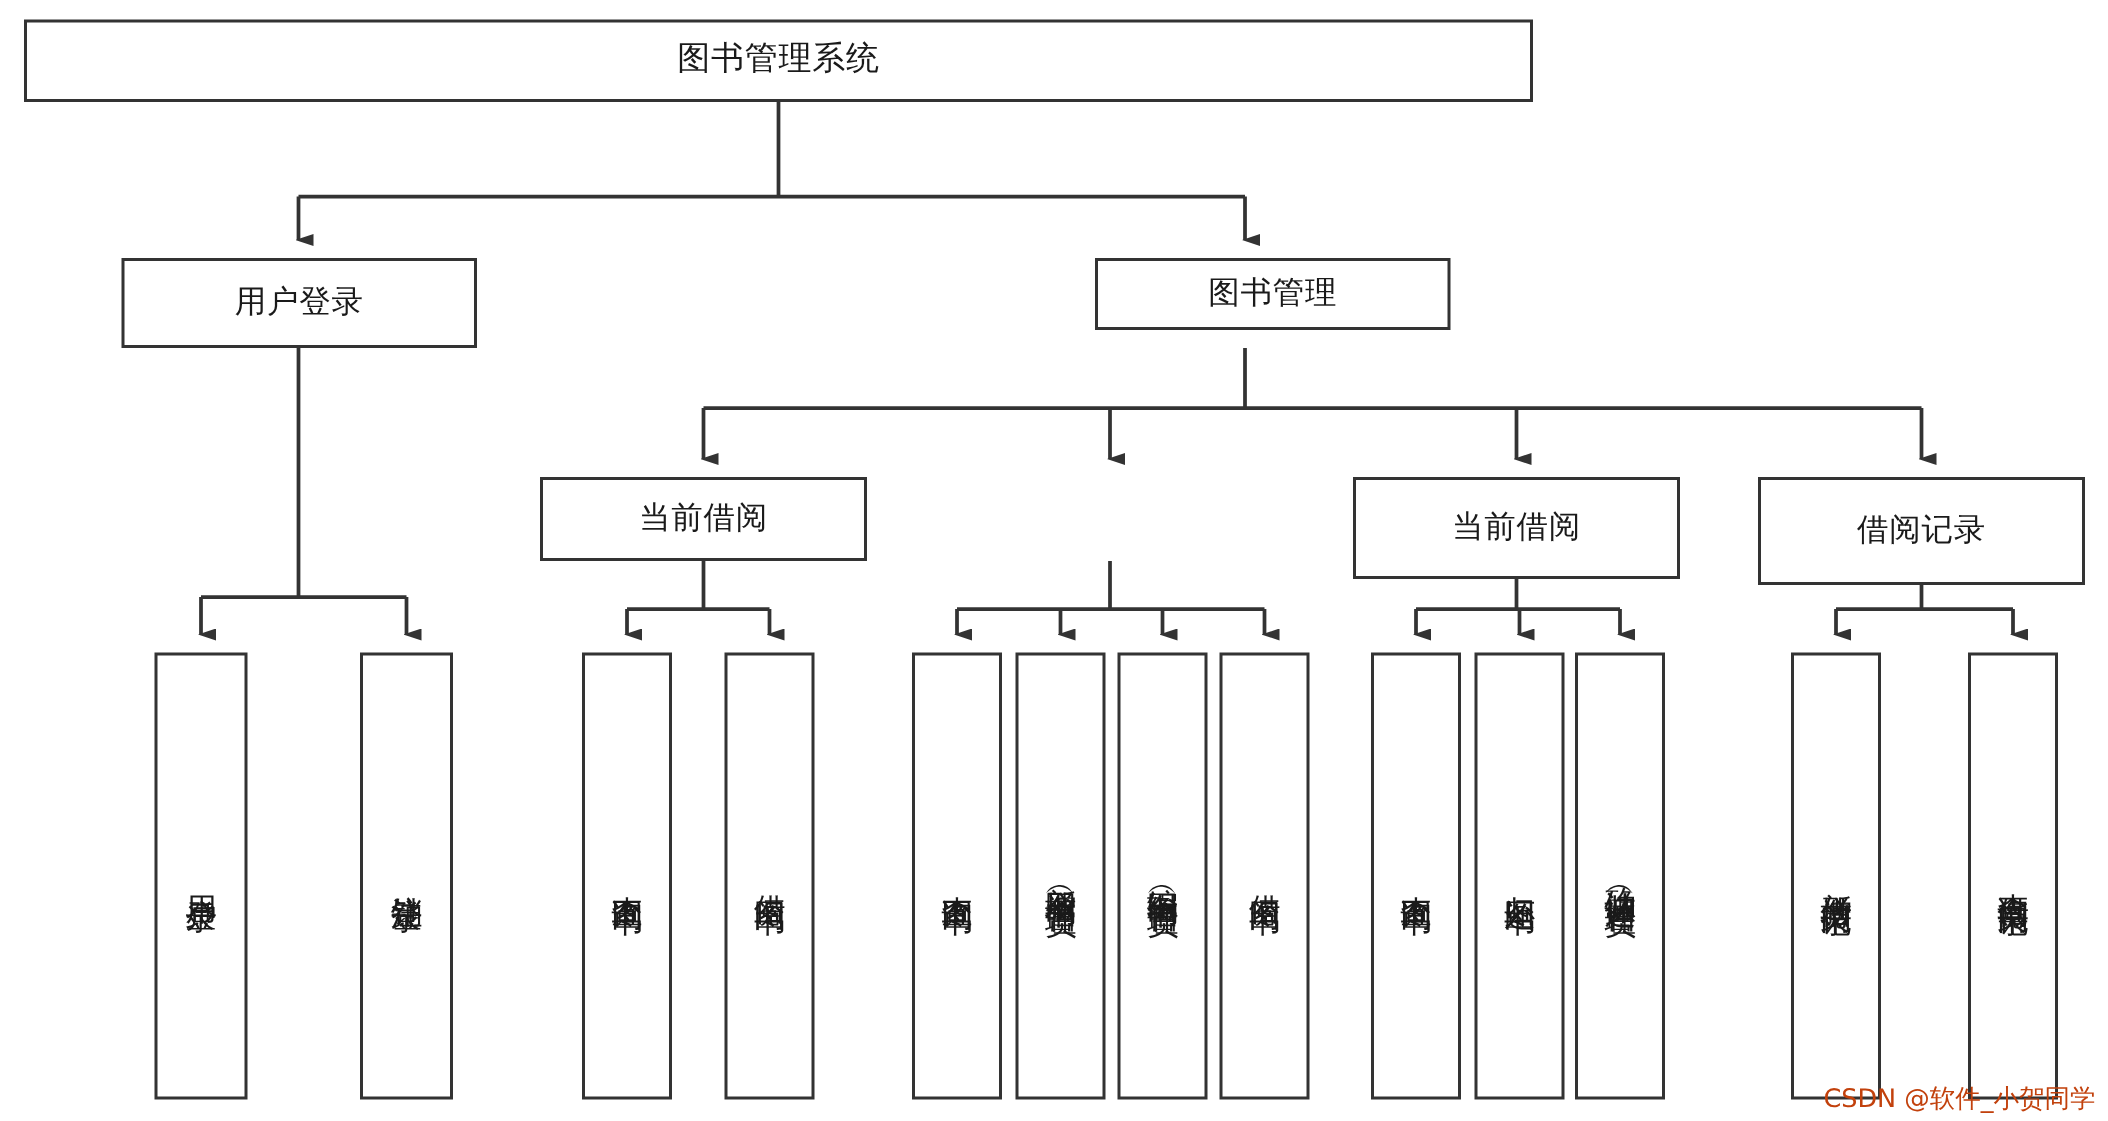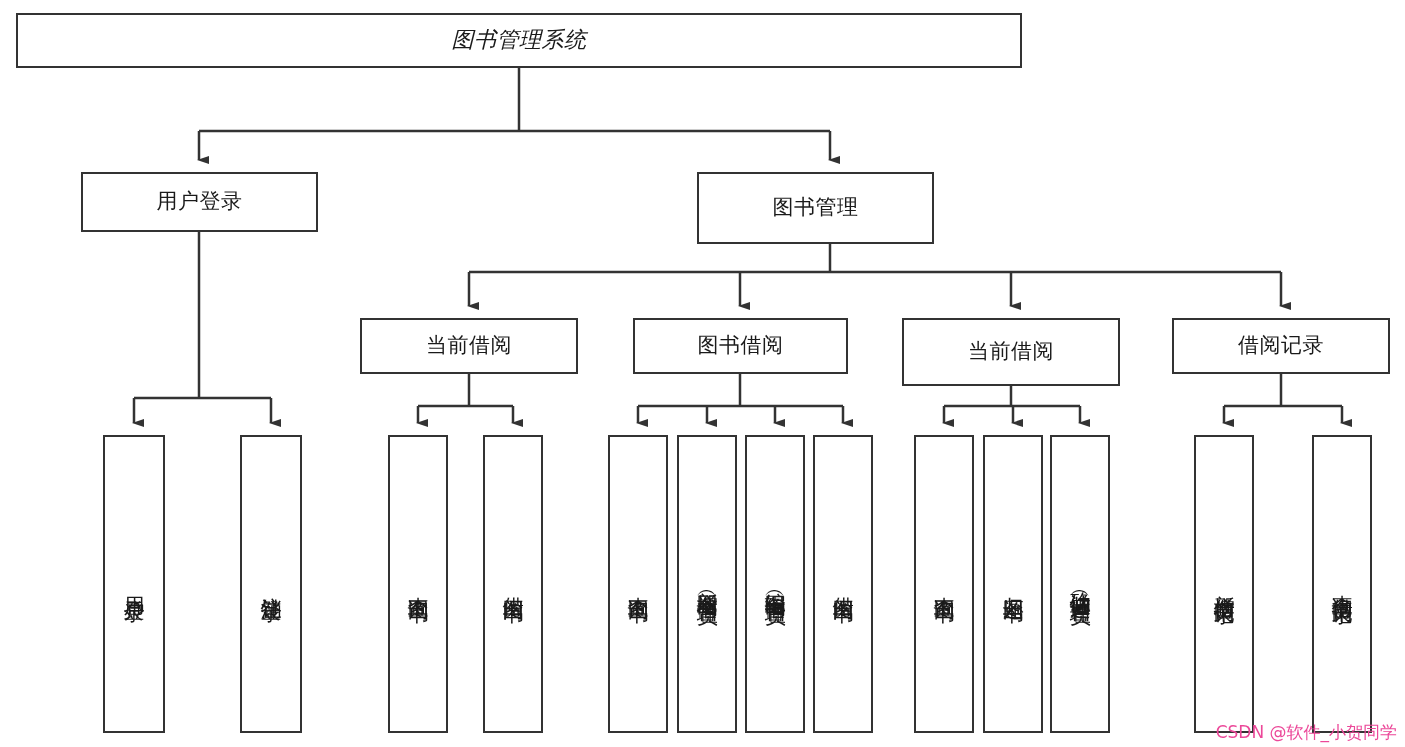--- a/index.html
+++ b/index.html
@@ -48,21 +48,21 @@
     white-space: nowrap;
   }
   .root-box .node-label-h {
     font-size: 22px;
   }
   .watermark {
     position: absolute;
     right: 8px;
     bottom: 3px;
     font-size: 17px;
-    color: #ec4899;
+    color: #c2410c;
     white-space: nowrap;
     pointer-events: none;
   }
 </style>
 </head>
 <body>
 
 <div id="diagram-root">
 
   <svg id="diagram-svg" width="1405" height="747" viewBox="0 0 1405 747">
@@ -108,41 +108,38 @@
       <path d="M1013,406 L1013,423" marker-end="url(#arrowhead)"></path>
       <path d="M1080,406 L1080,423" marker-end="url(#arrowhead)"></path>
 
       <path d="M1281,374 L1281,406"></path>
       <path d="M1224,406 L1342,406"></path>
       <path d="M1224,406 L1224,423" marker-end="url(#arrowhead)"></path>
       <path d="M1342,406 L1342,423" marker-end="url(#arrowhead)"></path>
     </g>
   </svg>
 
-  <div class="node-box root-box" id="node-root" style="left: 16px; top: 13px; width: 1006px; height: 55px; font-style: italic;">
+  <div class="node-box root-box" id="node-root" style="left: 16px; top: 13px; width: 1006px; height: 55px;">
     <span class="node-label-h">图书管理系统</span>
   </div>
 
   <div class="node-box" id="node-l1-0" style="left: 81px; top: 172px; width: 237px; height: 60px;">
     <span class="node-label-h">用户登录</span>
   </div>
-  <div class="node-box" id="node-l1-1" style="left: 697px; top: 172px; width: 237px; height: 72px;">
+  <div class="node-box" id="node-l1-1" style="left: 730px; top: 172px; width: 237px; height: 48px;">
     <span class="node-label-h">图书管理</span>
   </div>
 
   <div class="node-box" id="node-l2-0" style="left: 360px; top: 318px; width: 218px; height: 56px;">
     <span class="node-label-h">当前借阅</span>
   </div>
-  <div class="node-box" id="node-l2-1" style="left: 633px; top: 318px; width: 215px; height: 56px;">
-    <span class="node-label-h">图书借阅</span>
-  </div>
   <div class="node-box" id="node-l2-2" style="left: 902px; top: 318px; width: 218px; height: 68px;">
     <span class="node-label-h">当前借阅</span>
   </div>
-  <div class="node-box" id="node-l2-3" style="left: 1172px; top: 318px; width: 218px; height: 56px;">
+  <div class="node-box" id="node-l2-3" style="left: 1172px; top: 318px; width: 218px; height: 72px;">
     <span class="node-label-h">借阅记录</span>
   </div>
 
   <div class="node-box" id="node-leaf-0" style="left: 103px; top: 435px; width: 62px; height: 298px;">
     <span class="node-label-v">用户登录</span>
   </div>
   <div class="node-box" id="node-leaf-1" style="left: 240px; top: 435px; width: 62px; height: 298px;">
     <span class="node-label-v">注销登录</span>
   </div>
   <div class="node-box" id="node-leaf-2" style="left: 388px; top: 435px; width: 60px; height: 298px;">

